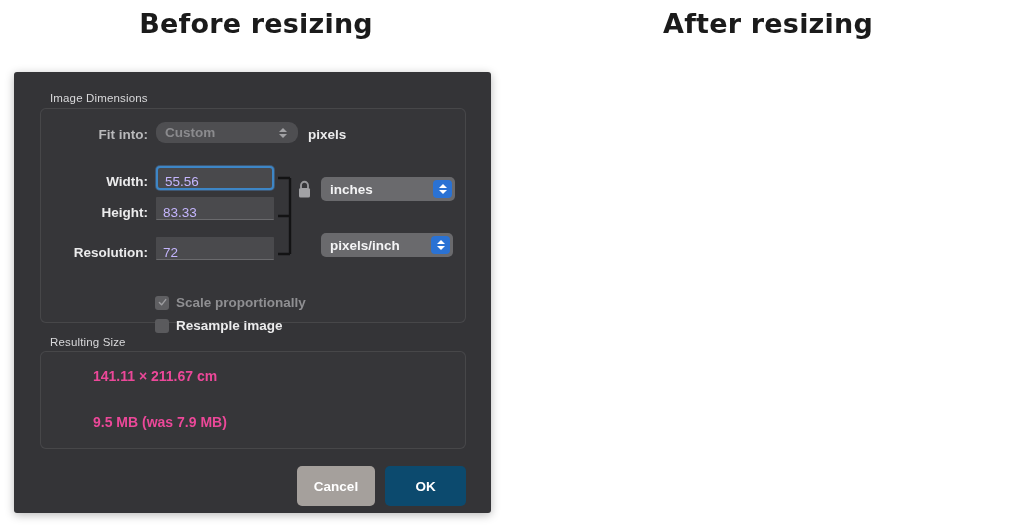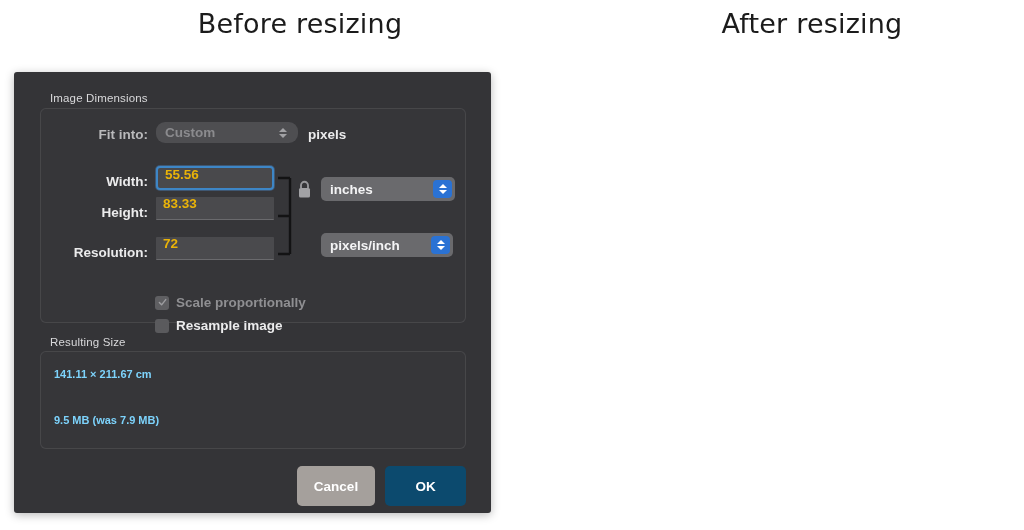--- a/index.html
+++ b/index.html
@@ -24,25 +24,24 @@
   .panel.left  { left: 0; }
   .panel.right { left: 512px; }
 
   .panel-title {
     position: absolute;
     top: 8px;
     left: 0;
     width: 512px;
     text-align: center;
     font-size: 27px;
-    font-weight: 400;
+    font-weight: 700;
     color: #1b1b1b;
     letter-spacing: 0.2px;
     font-family: "DejaVu Sans", sans-serif;
-    margin-left: 44px;
   }
 
   
   .dialog {
     position: absolute;
     background: #343437;
     border-radius: 3px;
     box-shadow: 0 2px 10px rgba(0,0,0,0.28);
     overflow: hidden;
     color: #e9e9ea;
@@ -81,26 +80,26 @@
     color: #ebebec;
     text-align: right;
     white-space: nowrap;
   }
   .row-label.dim { color: #b9b9bb; }
 
   .text-field {
     position: absolute;
     box-sizing: border-box;
     background: #4a4a4d;
-    color: #eab308;
-    font-size: 13.5px;
-    font-weight: 700;
+    color: #c4b5fd;
+    font-size: 13.5px;
+    font-weight: 400;
     line-height: 1;
     display: flex;
-    align-items: flex-start;
+    align-items: flex-end;
     padding-left: 7px;
     border: none;
     border-bottom: 1px solid rgba(255,255,255,0.18);
     border-radius: 1px;
   }
   .text-field.focused {
     background: #49494c;
     border: 2px solid #3d86c6;
     border-radius: 4px;
     box-shadow: 0 0 0 1px rgba(80,150,220,0.35);
@@ -196,24 +195,25 @@
     font-size: 13.5px;
     font-weight: 700;
     color: #ececed;
     white-space: nowrap;
   }
   .check-label.dim { color: #8f8f92; }
 
   
   .result-text {
     position: absolute;
-    font-size: 11px;
-    font-weight: 700;
-    color: #7dd3fc;
+    font-size: 14px;
+    font-weight: 700;
+    color: #ec4899;
     white-space: nowrap;
+    margin-left: 39px;
   }
 
   
   .btn {
     position: absolute;
     box-sizing: border-box;
     display: flex;
     align-items: center;
     justify-content: center;
     font-size: 13.5px;

